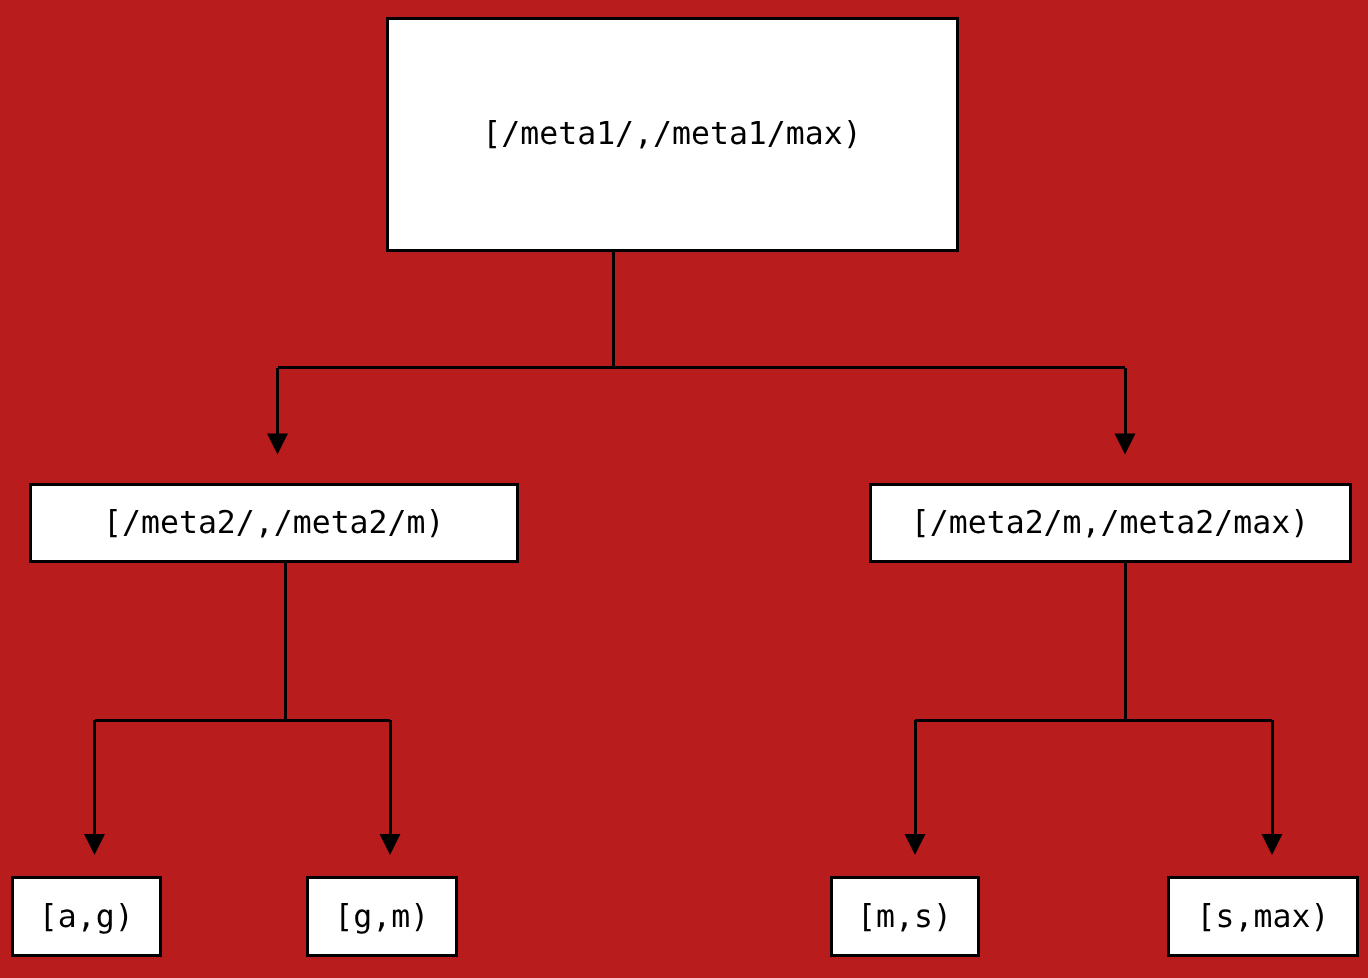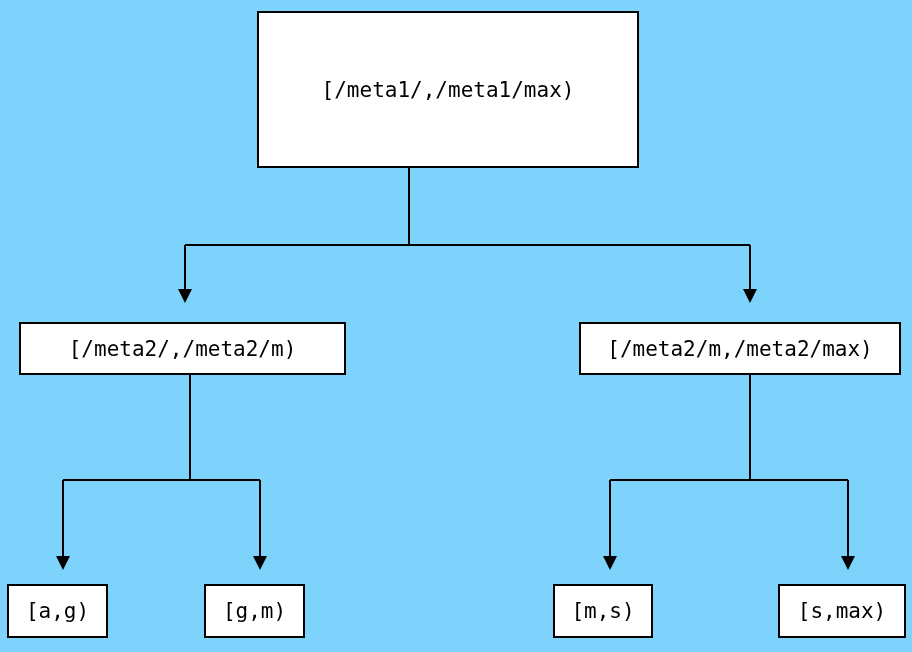--- a/index.html
+++ b/index.html
@@ -12,21 +12,21 @@
     width: 912px;
     height: 652px;
     font-family: "DejaVu Sans Mono", "Liberation Mono", monospace;
     color: #000000;
     overflow: hidden;
   }
   #diagram-root {
     position: relative;
     width: 912px;
     height: 652px;
-    background: #7dd3fc;
+    background: #b91c1c;
   }
   svg#tree-canvas {
     position: absolute;
     top: 0;
     left: 0;
     width: 912px;
     height: 652px;
     display: block;
     shape-rendering: crispEdges;
   }

